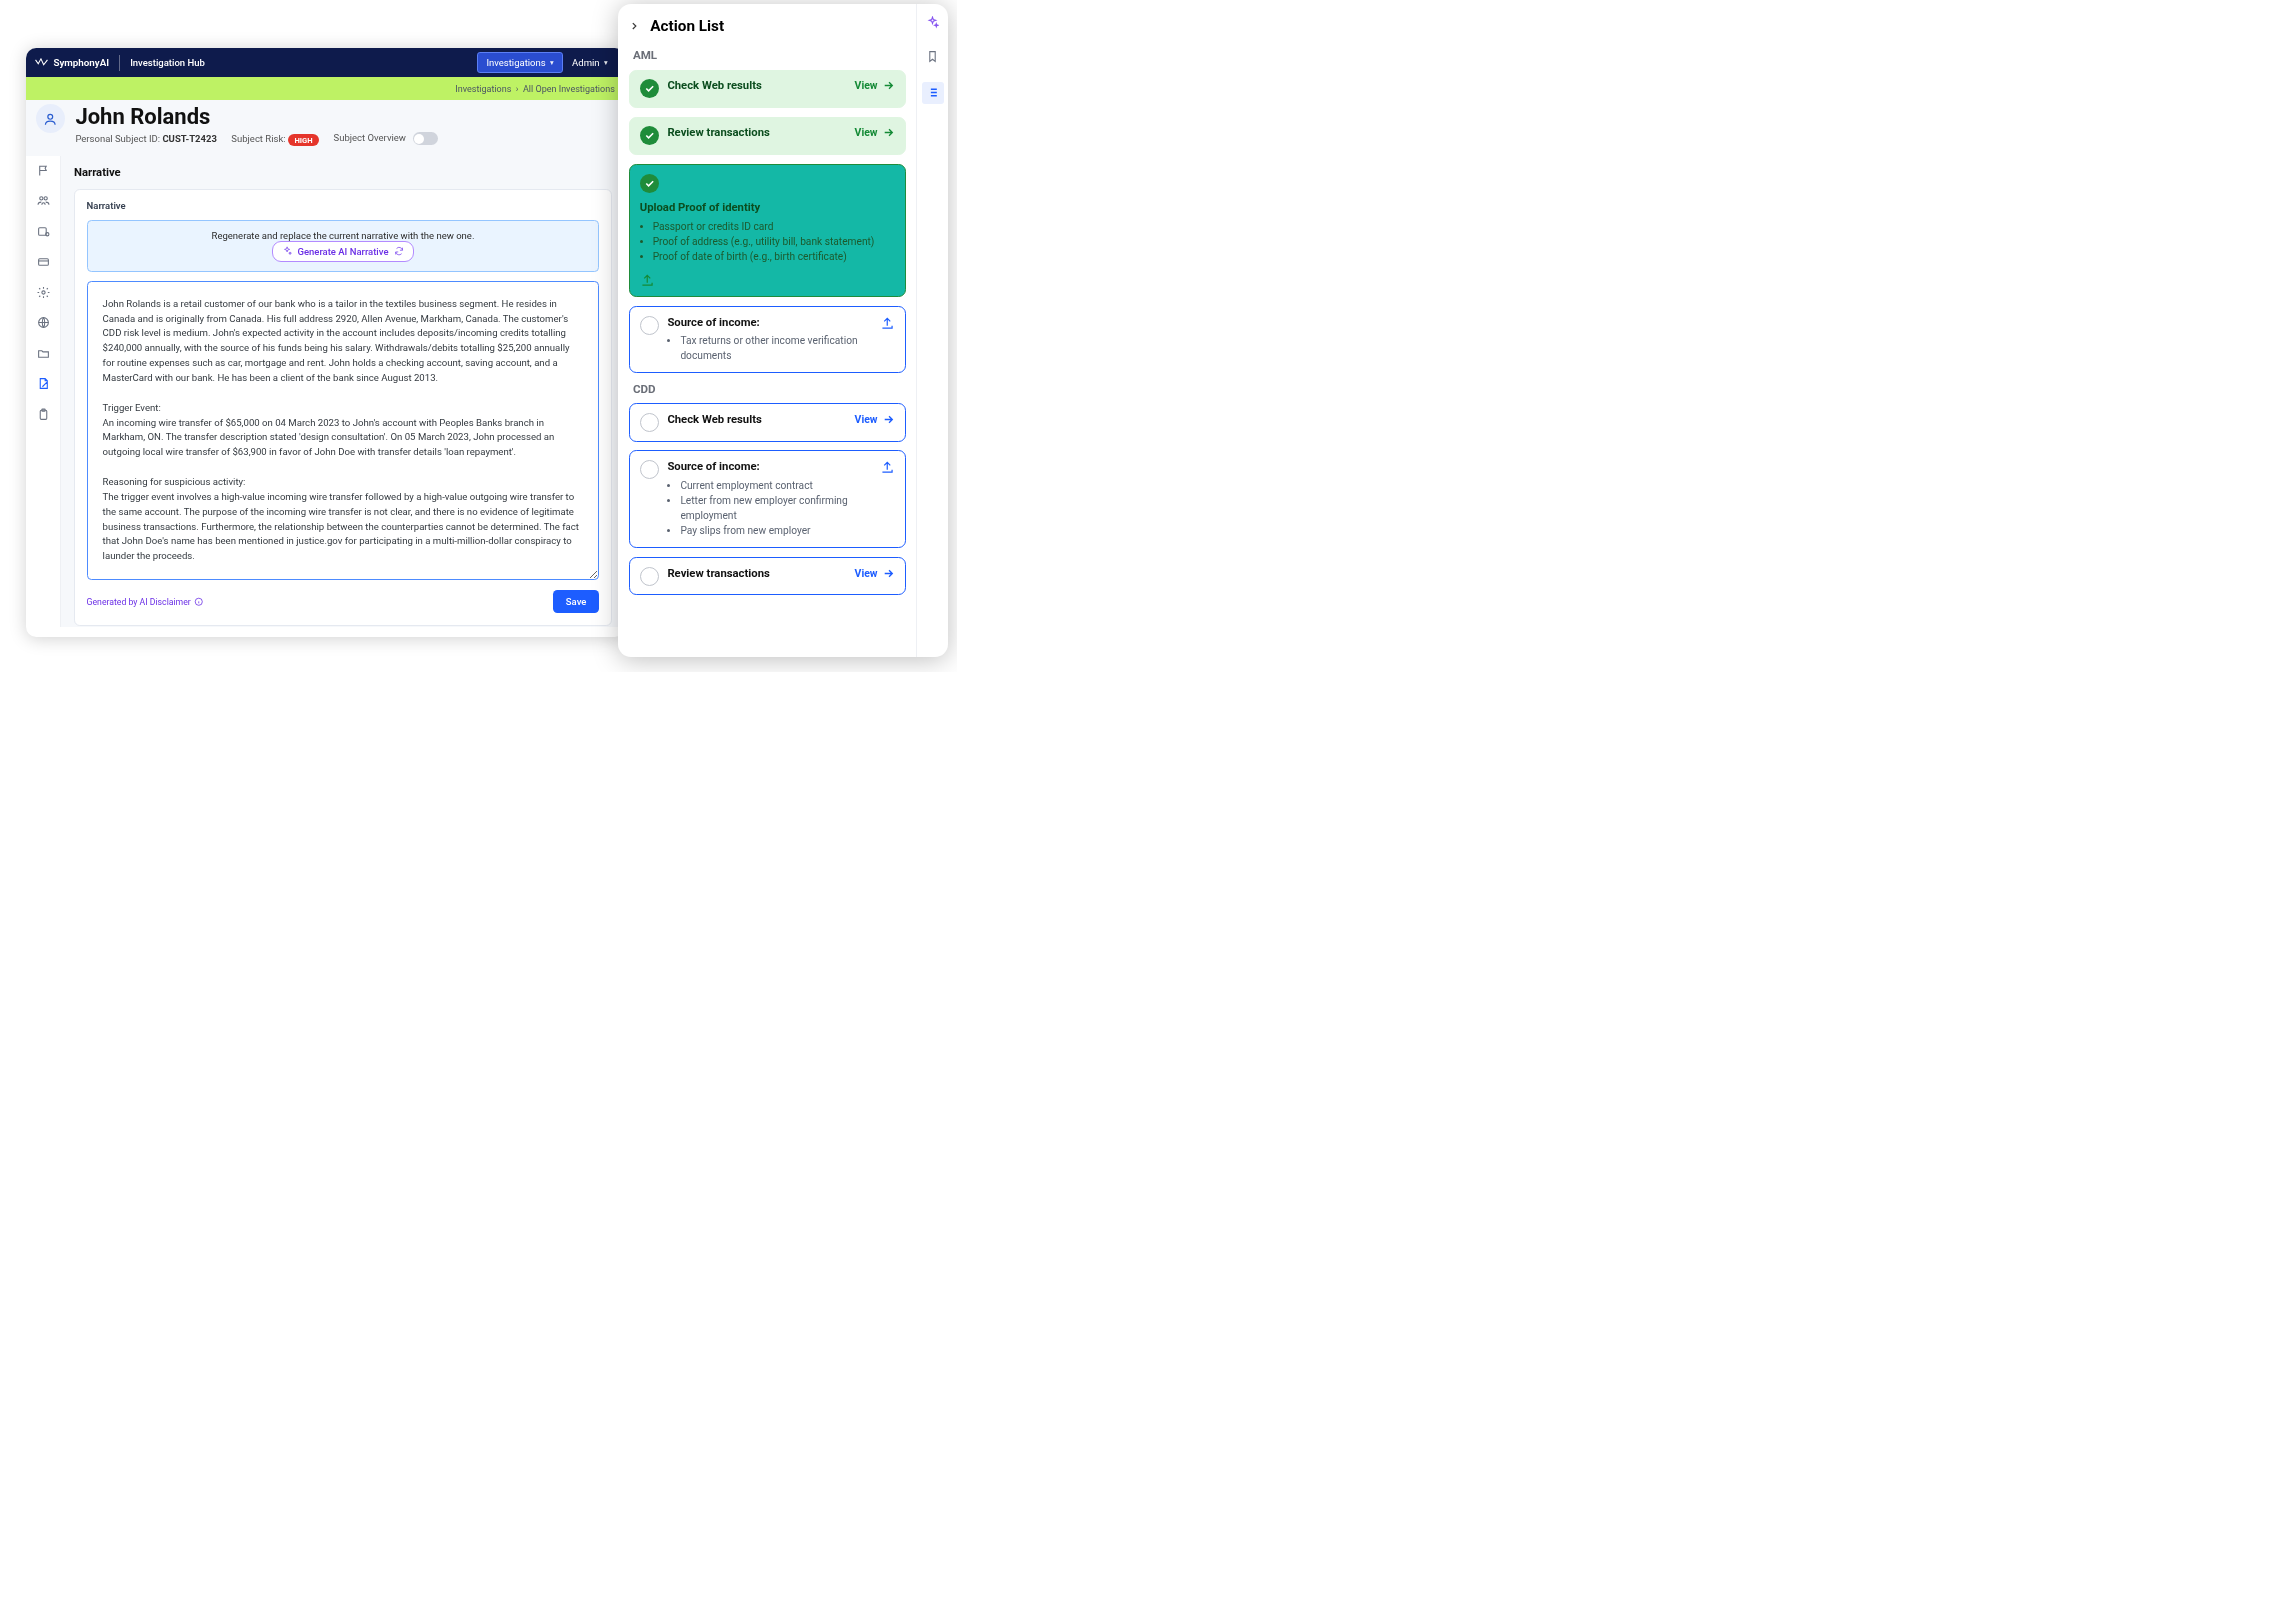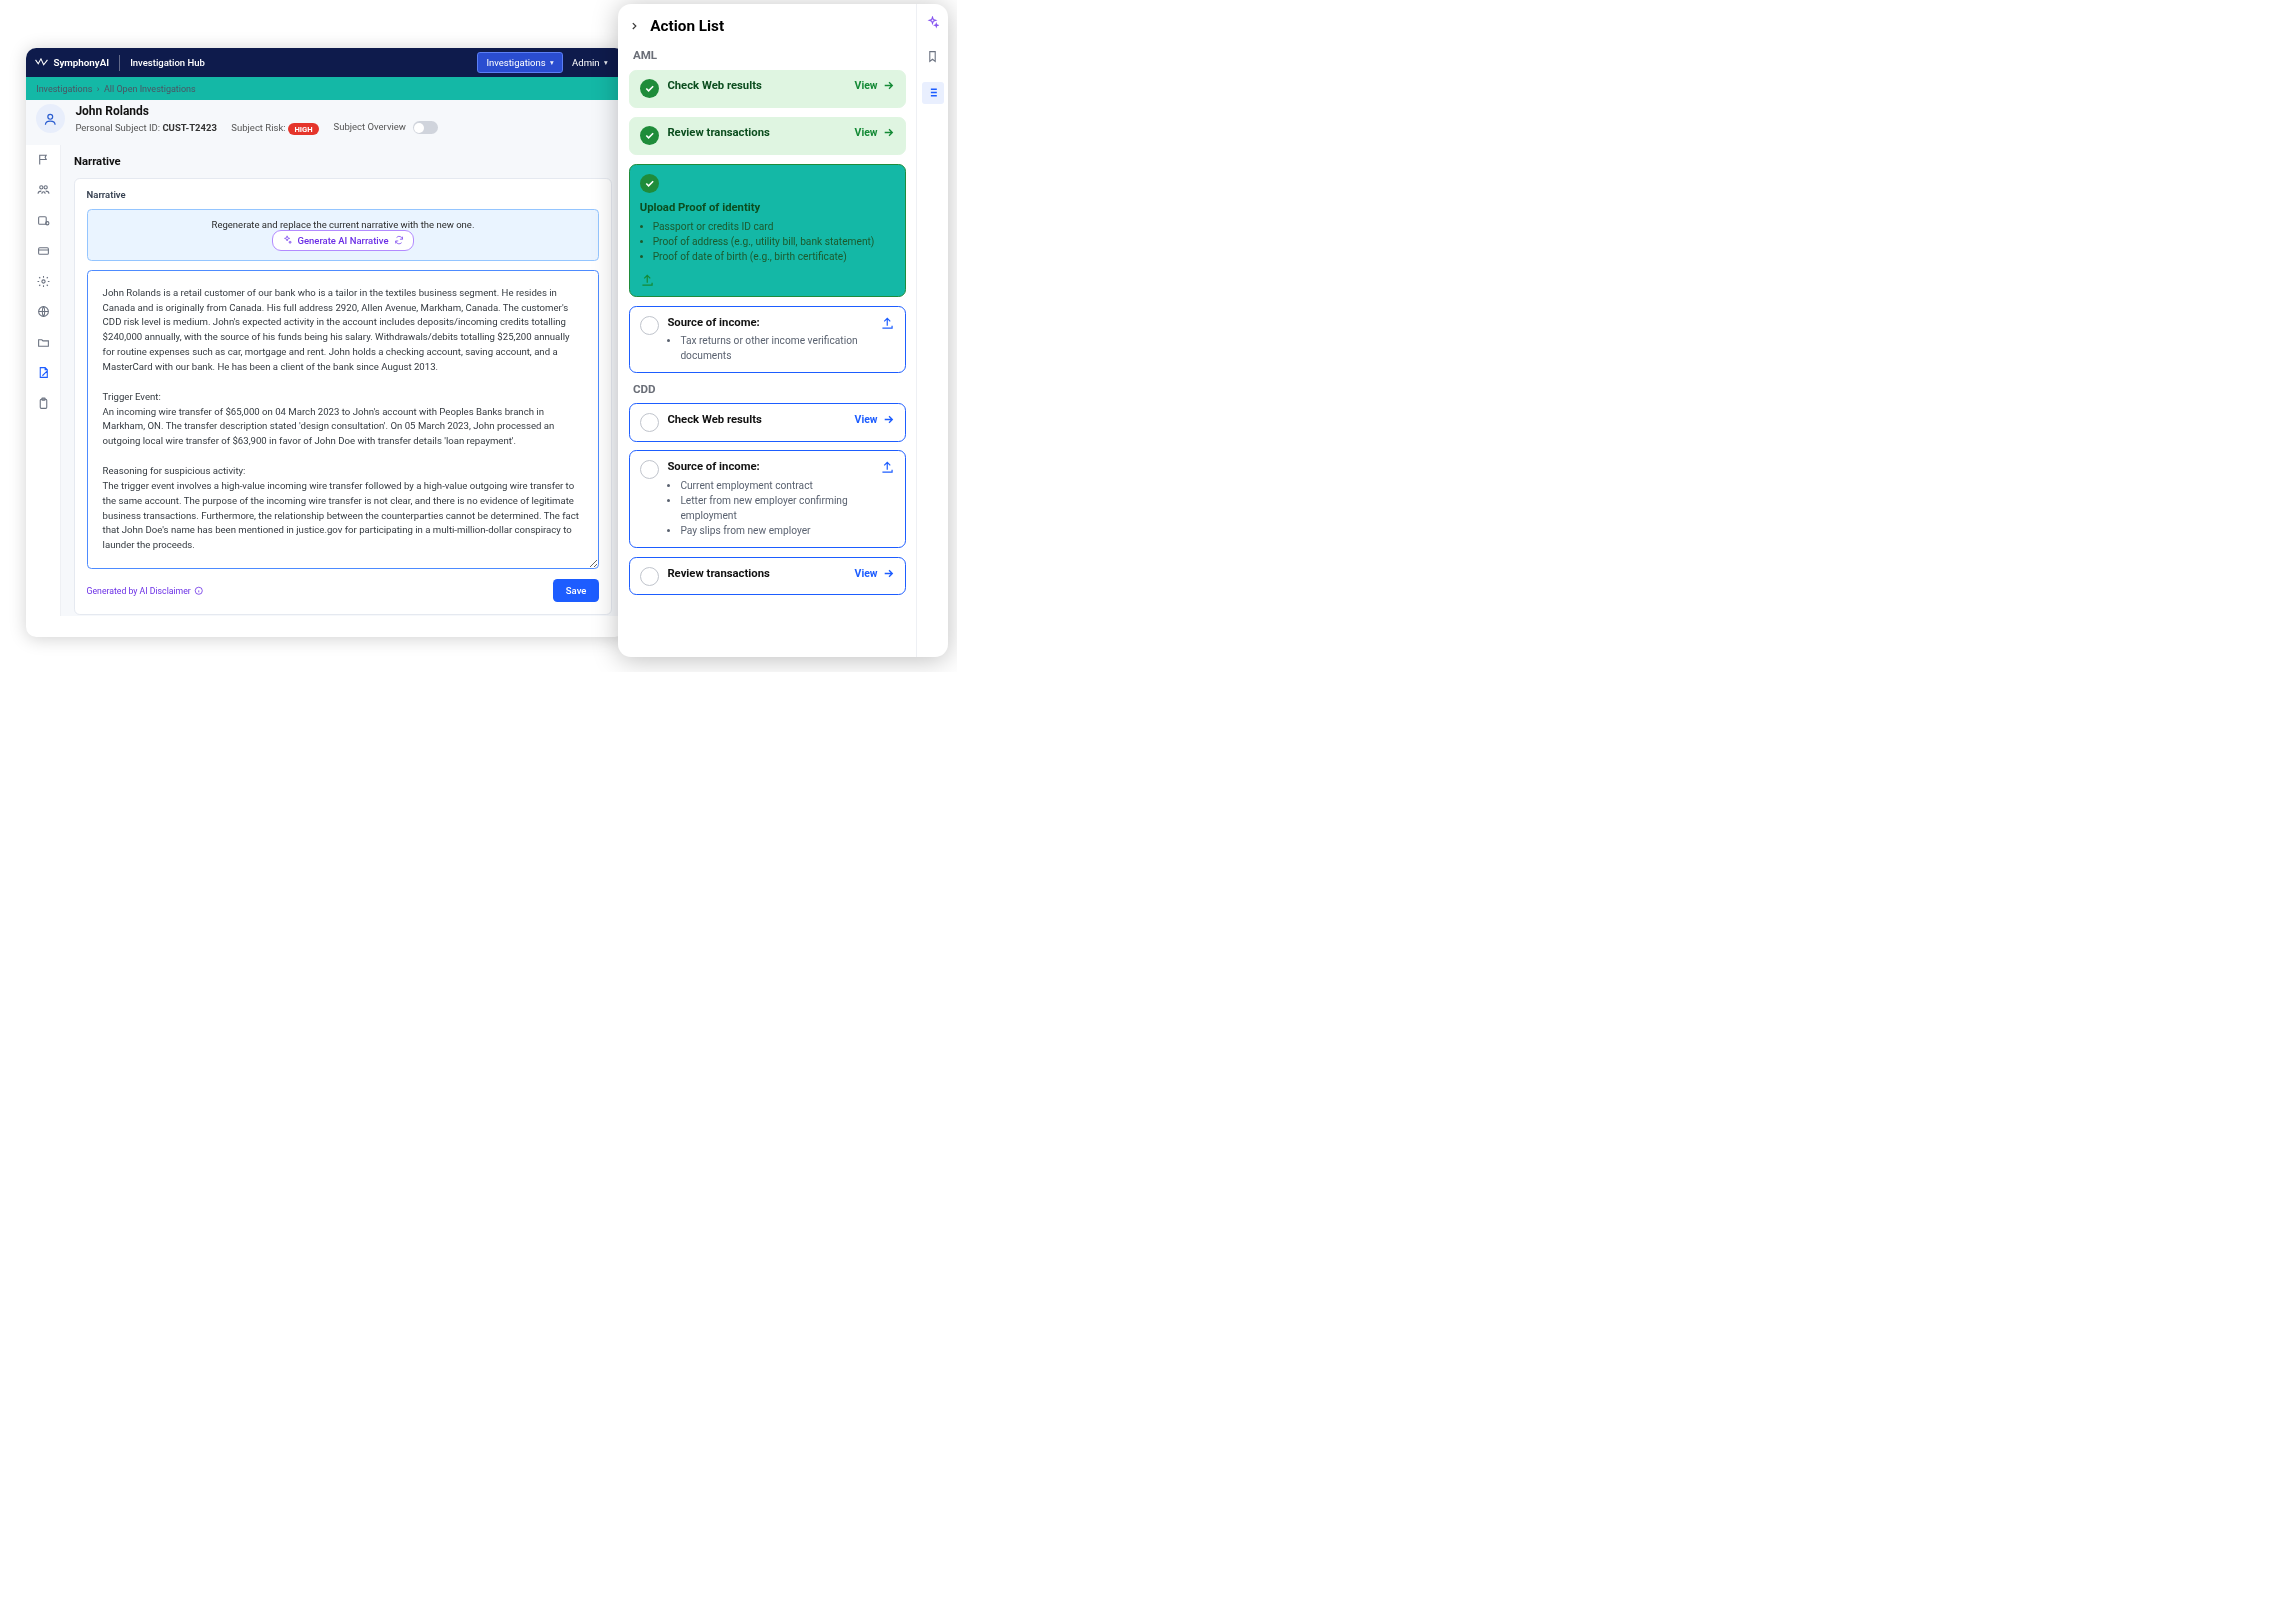--- a/index.html
+++ b/index.html
@@ -13,27 +13,27 @@
 .logo-block { display: flex; align-items: center; gap: 5.8px; font-weight: 600; font-size: 9.8px; }
 .logo-mark { width: 13px; height: 10.2px; }
 .divider { width: 0.7px; height: 16px; background: rgba(255,255,255,0.35); margin: 0 10.2px; }
 .app-name { font-size: 9.5px; font-weight: 500; }
 .nav-spacer { flex: 1; }
 .nav-item { display: flex; align-items: center; gap: 4.4px; padding: 3.6px 8.7px; border-radius: 2.9px; font-size: 9.5px; cursor: pointer; }
 .nav-item.active { background: #2a4dd0; border: 0.7px solid #5b7ff5; }
 .chev { font-size: 7.3px; opacity: 0.9; }
 
 
-.breadcrumb { padding: 7.3px 10.2px 5.8px; font-size: 9px; color: #4b5563; background: #14b8a6; }
+.breadcrumb { padding: 7.3px 10.2px 5.8px; font-size: 9px; color: #4b5563; background: #bef264; text-align: right; }
 .breadcrumb a { color: #4b5563; text-decoration: none; }
 
 
 .subject-header { padding: 4.4px 10.2px 10.2px; display: flex; gap: 10.2px; align-items: flex-start; background: #f6f8fb; }
 .avatar { width: 29px; height: 29px; border-radius: 50%; background: #e8eefb; display: flex; align-items: center; justify-content: center; color: #2a5dd0; }
-.subject-name { font-size: 12px; font-weight: 700; color: #111; margin-bottom: 2.9px; }
+.subject-name { font-size: 22px; font-weight: 700; color: #111; margin-bottom: 2.9px; }
 .subject-meta { display: flex; align-items: center; gap: 14.5px; font-size: 9.5px; color: #555; }
 .subject-id-val { font-weight: 700; color: #333; }
 .risk-badge { background: #e5352b; color: #fff; font-size: 7.6px; font-weight: 700; padding: 1.5px 6.5px; border-radius: 7.3px; }
 .toggle { width: 25px; height: 13px; border-radius: 6.5px; background: #d0d4dc; position: relative; display: inline-block; vertical-align: middle; margin-left: 4.4px; }
 .toggle::after { content:''; position:absolute; width:10.2px; height:10.2px; background:#fff; border-radius:50%; top:1.5px; left:1.5px; }
 
 
 .body-row { display: flex; height: calc(100% - 29px - 26px - 63px); }
 .side-icons { width: 35px; background: #fff; border-right: 0.7px solid #eef0f4; display: flex; flex-direction: column; align-items: center; padding-top: 7.3px; gap: 16px; }
 .side-ic { width: 14.5px; height: 14.5px; color: #6b7280; cursor: pointer; display:flex; align-items:center; justify-content:center; }

